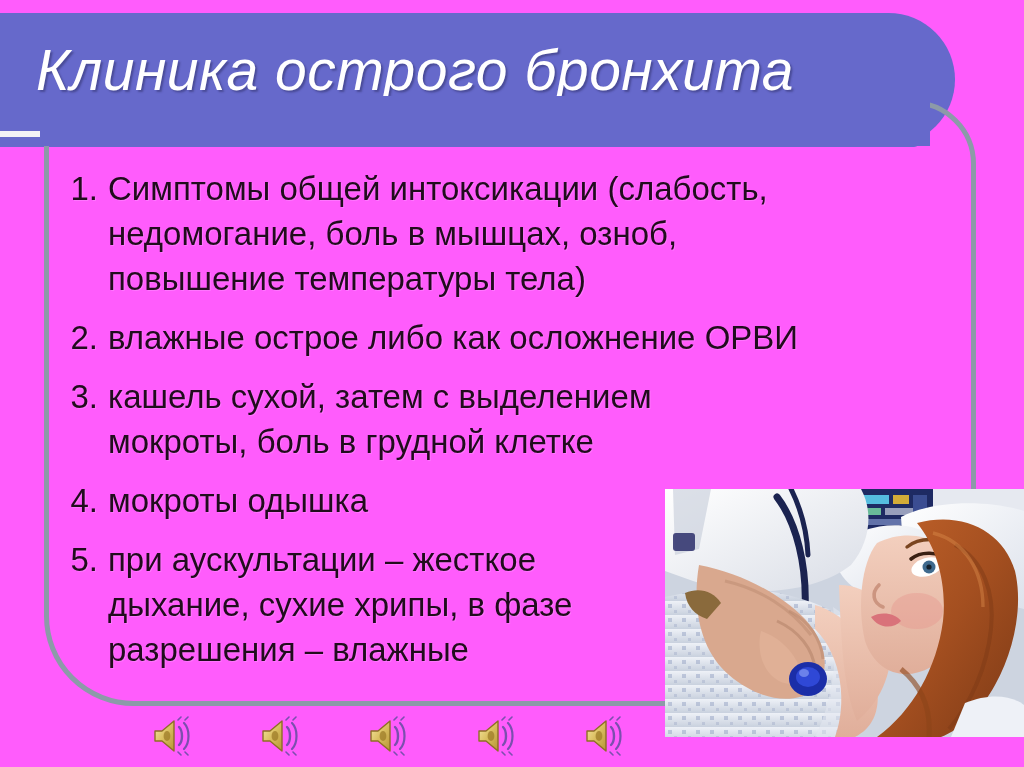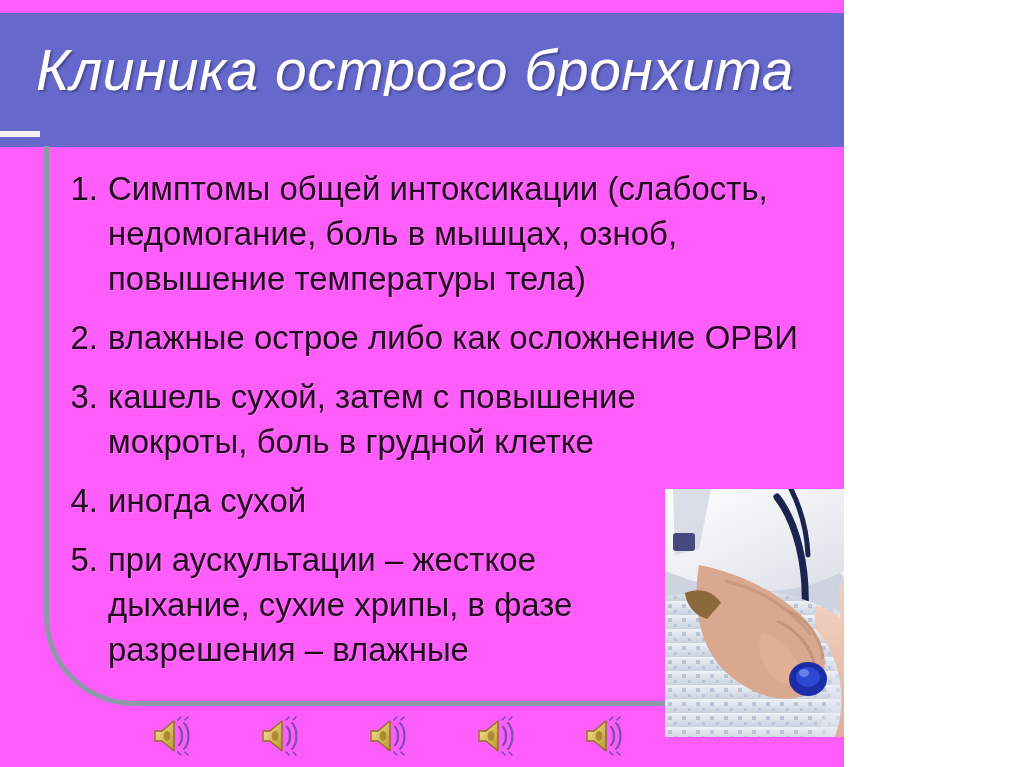--- a/index.html
+++ b/index.html
@@ -7,21 +7,21 @@
     margin: 0;
     padding: 0;
     background: #ffffff;
   }
   body {
     font-family: "Liberation Sans", sans-serif;
   }
 
   #slide {
     position: relative;
-    width: 844px;
+    width: 1024px;
     height: 767px;
     overflow: hidden;
     background: #ff5cfc;
     text-decoration: underline;
   }
 
   
   #title-banner {
     position: absolute;
     left: -20px;
@@ -166,27 +166,27 @@
 повышение температуры тела)</span>
     </div>
 
     <div class="bullet">
       <span class="bullet-num">2.</span>
       <span class="bullet-text">влажные острое либо как осложнение ОРВИ</span>
     </div>
 
     <div class="bullet">
       <span class="bullet-num">3.</span>
-      <span class="bullet-text">кашель сухой, затем с повышение
+      <span class="bullet-text">кашель сухой, затем с выделением
 мокроты, боль в грудной клетке</span>
     </div>
 
     <div class="bullet">
       <span class="bullet-num">4.</span>
-      <span class="bullet-text">иногда сухой</span>
+      <span class="bullet-text">мокроты одышка</span>
     </div>
 
     <div class="bullet">
       <span class="bullet-num">5.</span>
       <span class="bullet-text">при аускультации – жесткое
 дыхание, сухие хрипы, в фазе
 разрешения – влажные</span>
     </div>
 
   </div>

